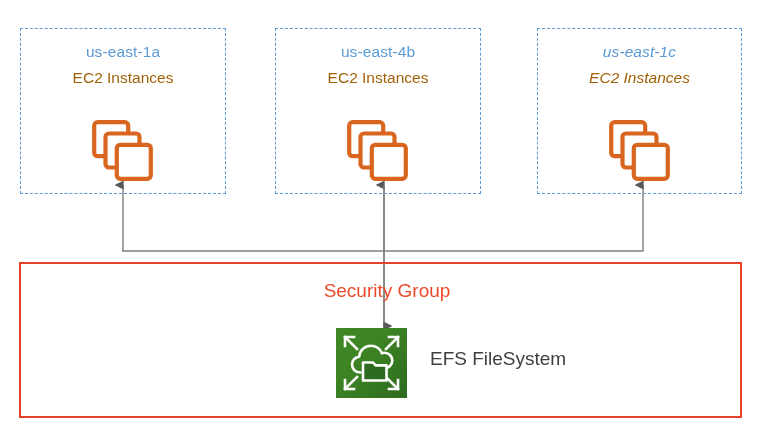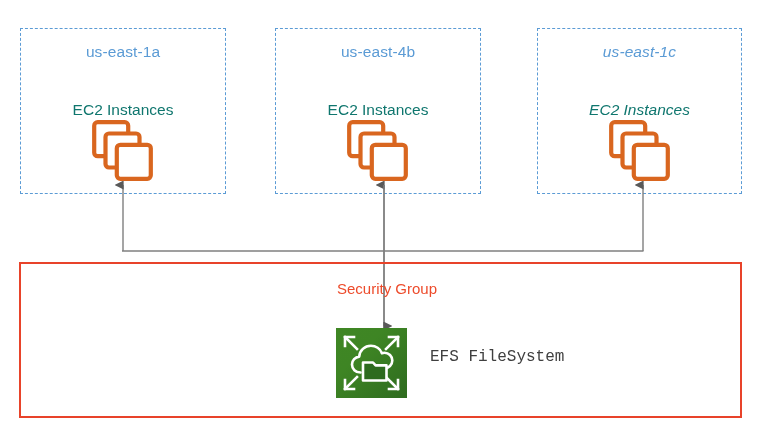--- a/index.html
+++ b/index.html
@@ -24,23 +24,23 @@
     top:14px;
     text-align:center;
     color:#5B9BD5;
     font-size:15.5px;
     letter-spacing:.1px;
     white-space:nowrap;
   }
   .az-sublabel{
     position:absolute;
     left:0;right:0;
-    top:72px;
+    top:40px;
     text-align:center;
-    color:#0f766e;
+    color:#a16207;
     font-size:15.5px;
     white-space:nowrap;
   }
   .ec2-icon-wrap{
     position:absolute;
     left:0;right:0;
     top:90px;
     display:flex;
     justify-content:center;
   }
@@ -53,38 +53,37 @@
     box-sizing:border-box;
     border:2px solid #E8432A;
     background:transparent;
   }
   #sg-label{
     position:absolute;
     left:0;width:774px;
     top:280px;
     text-align:center;
     color:#ED4B2B;
-    font-size:15px;
+    font-size:19px;
     white-space:nowrap;
   }
 
   
   #efs-icon{
     position:absolute;
     left:336px;top:328px;
     width:71px;height:70px;
     background:linear-gradient(135deg,#3F8624 0%,#3E8524 35%,#2E6B1F 100%);
   }
   #efs-label{
     position:absolute;
     left:430px;top:348px;
     color:#3F3F3F;
-    font-size:16px;
+    font-size:19px;
     white-space:nowrap;
-    font-family:Liberation Mono, monospace;
   }
 
   
   #connectors{position:absolute;left:0;top:0;width:774px;height:430px;}
 </style>
 </head>
 <body>
 
 <div id="stage">
 

